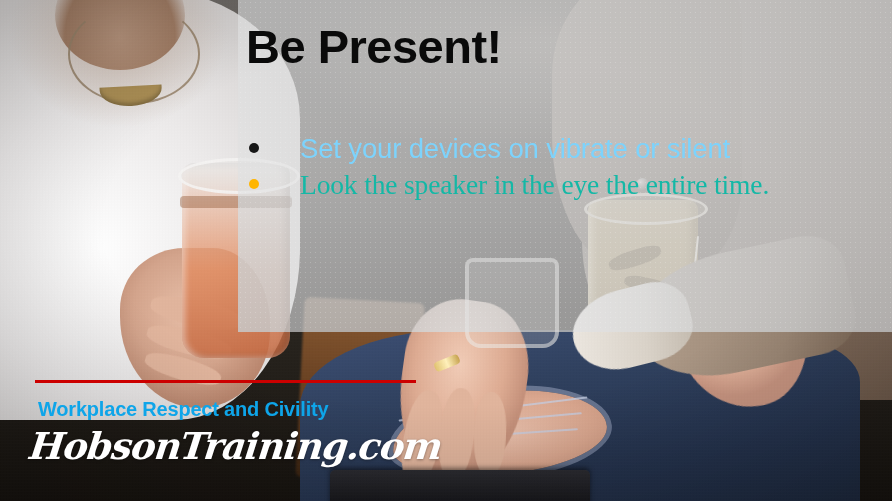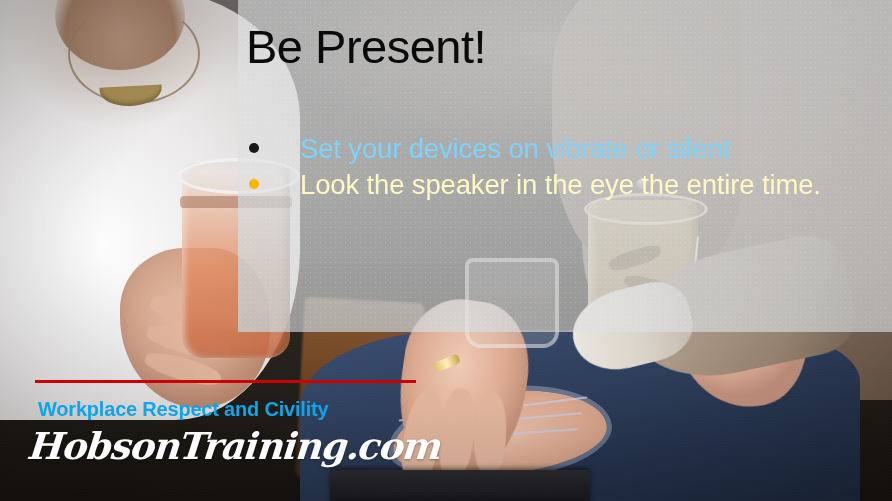--- a/index.html
+++ b/index.html
@@ -220,21 +220,21 @@
   .panel-dots{
     position:absolute; inset:0; opacity:.28;
     background-image: radial-gradient(rgba(255,255,255,.75) .7px, transparent .8px);
     background-size: 5px 5px;
   }
 
   
   .title{
     position:absolute; left:246px; top:22px;
     font-family: "Liberation Sans", sans-serif;
-    font-weight: 400;
+    font-weight: 700;
     font-size: 47px;
     letter-spacing: -0.5px;
     color: #0a0a0a;
     line-height: 1.08;
     white-space: nowrap;
   }
 
   
   .bullets{
     position:absolute; left:243px; top:131px; width:600px;
@@ -249,21 +249,21 @@
     letter-spacing: -0.15px;
   }
   .bullet-row .dot{
     position:absolute;
     left: 6px;
     top: 12px;
     width: 10px; height: 10px;
     border-radius: 50%;
     background: #171717;
   }
-  .bullet-row.hl{ color:#fef9c3; }
+  .bullet-row.hl{ color:#14b8a6;font-family:Liberation Serif, serif; }
   .bullet-row.hl .dot{ background:#FFB500; }
   .bullet-text{ display:block; }
 
   
   .rule{
     position:absolute; left:35px; top:380px;
     width:381px; height:3px;
     background:#CC0000;
   }
   .tagline{

